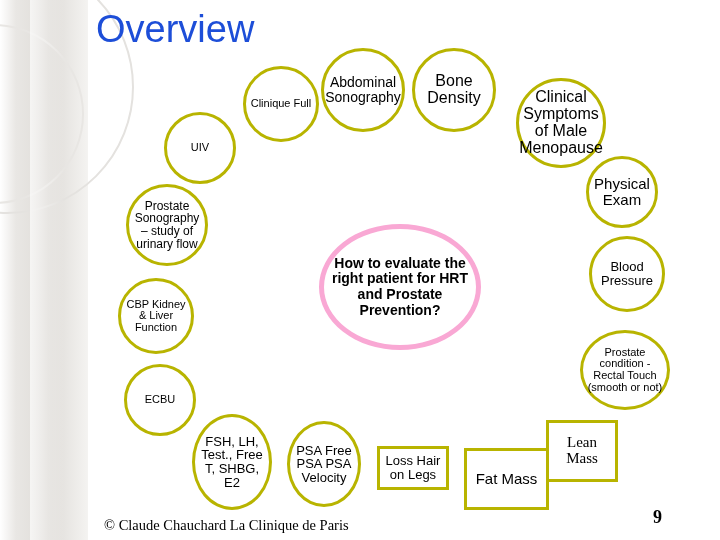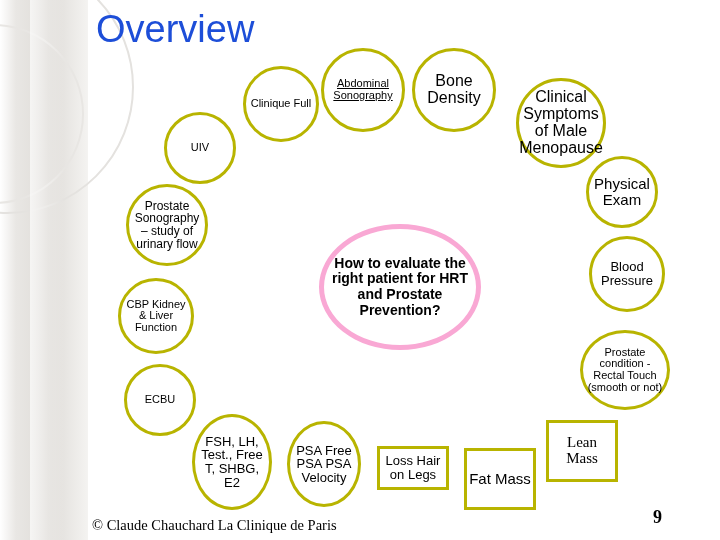--- a/index.html
+++ b/index.html
@@ -100,21 +100,21 @@
     justify-content: center;
     text-align: center;
     font-weight: bold;
     color: #000000;
     line-height: 1.12;
     font-size: 14px;
   }
 
   .footer {
     position: absolute;
-    left: 92px;
+    left: 104px;
     bottom: 6px;
     font-family: "Liberation Serif", serif;
     font-size: 14.5px;
     color: #000000;
     white-space: nowrap;
   }
   .page-number {
     position: absolute;
     right: 58px;
     bottom: 12px;
@@ -132,21 +132,21 @@
   <div class="ring2"></div>
   <div class="sheen"></div>
 </div>
 
 <div class="slide-title">Overview</div>
 
 <div class="node circle" style="left:243px; top:66px; width:76px; height:76px; font-size:11px;">
   <span class="txt">Clinique Full</span>
 </div>
 
-<div class="node circle" style="left:321px; top:48px; width:84px; height:84px; font-size:11px;text-decoration:underline;">
+<div class="node circle" style="left:321px; top:48px; width:84px; height:84px; font-size:14px;">
   <span class="txt">Abdominal Sonography</span>
 </div>
 
 <div class="node circle" style="left:412px; top:48px; width:84px; height:84px; font-size:16px;">
   <span class="txt">Bone Density</span>
 </div>
 
 <div class="node circle" style="left:516px; top:78px; width:90px; height:90px; font-size:16px;">
   <span class="txt">Clinical Symptoms of Male Menopause</span>
 </div>
@@ -160,21 +160,21 @@
 </div>
 
 <div class="node circle" style="left:580px; top:330px; width:90px; height:80px; font-size:11px;">
   <span class="txt">Prostate condition - Rectal Touch (smooth or not)</span>
 </div>
 
 <div class="node square" style="left:546px; top:420px; width:72px; height:62px; font-size:15px;font-family:Liberation Serif, serif;">
   <span class="txt">Lean Mass</span>
 </div>
 
-<div class="node square" style="left:464px; top:448px; width:72px; height:62px; font-size:15px;">
+<div class="node square" style="left:464px; top:448px; width:85px; height:62px; font-size:15px;">
   <span class="txt">Fat Mass</span>
 </div>
 
 <div class="node square" style="left:377px; top:446px; width:72px; height:44px; font-size:13px;">
   <span class="txt">Loss Hair on Legs</span>
 </div>
 
 <div class="node circle" style="left:287px; top:421px; width:74px; height:86px; font-size:13px;">
   <span class="txt">PSA Free PSA PSA Velocity</span>
 </div>

